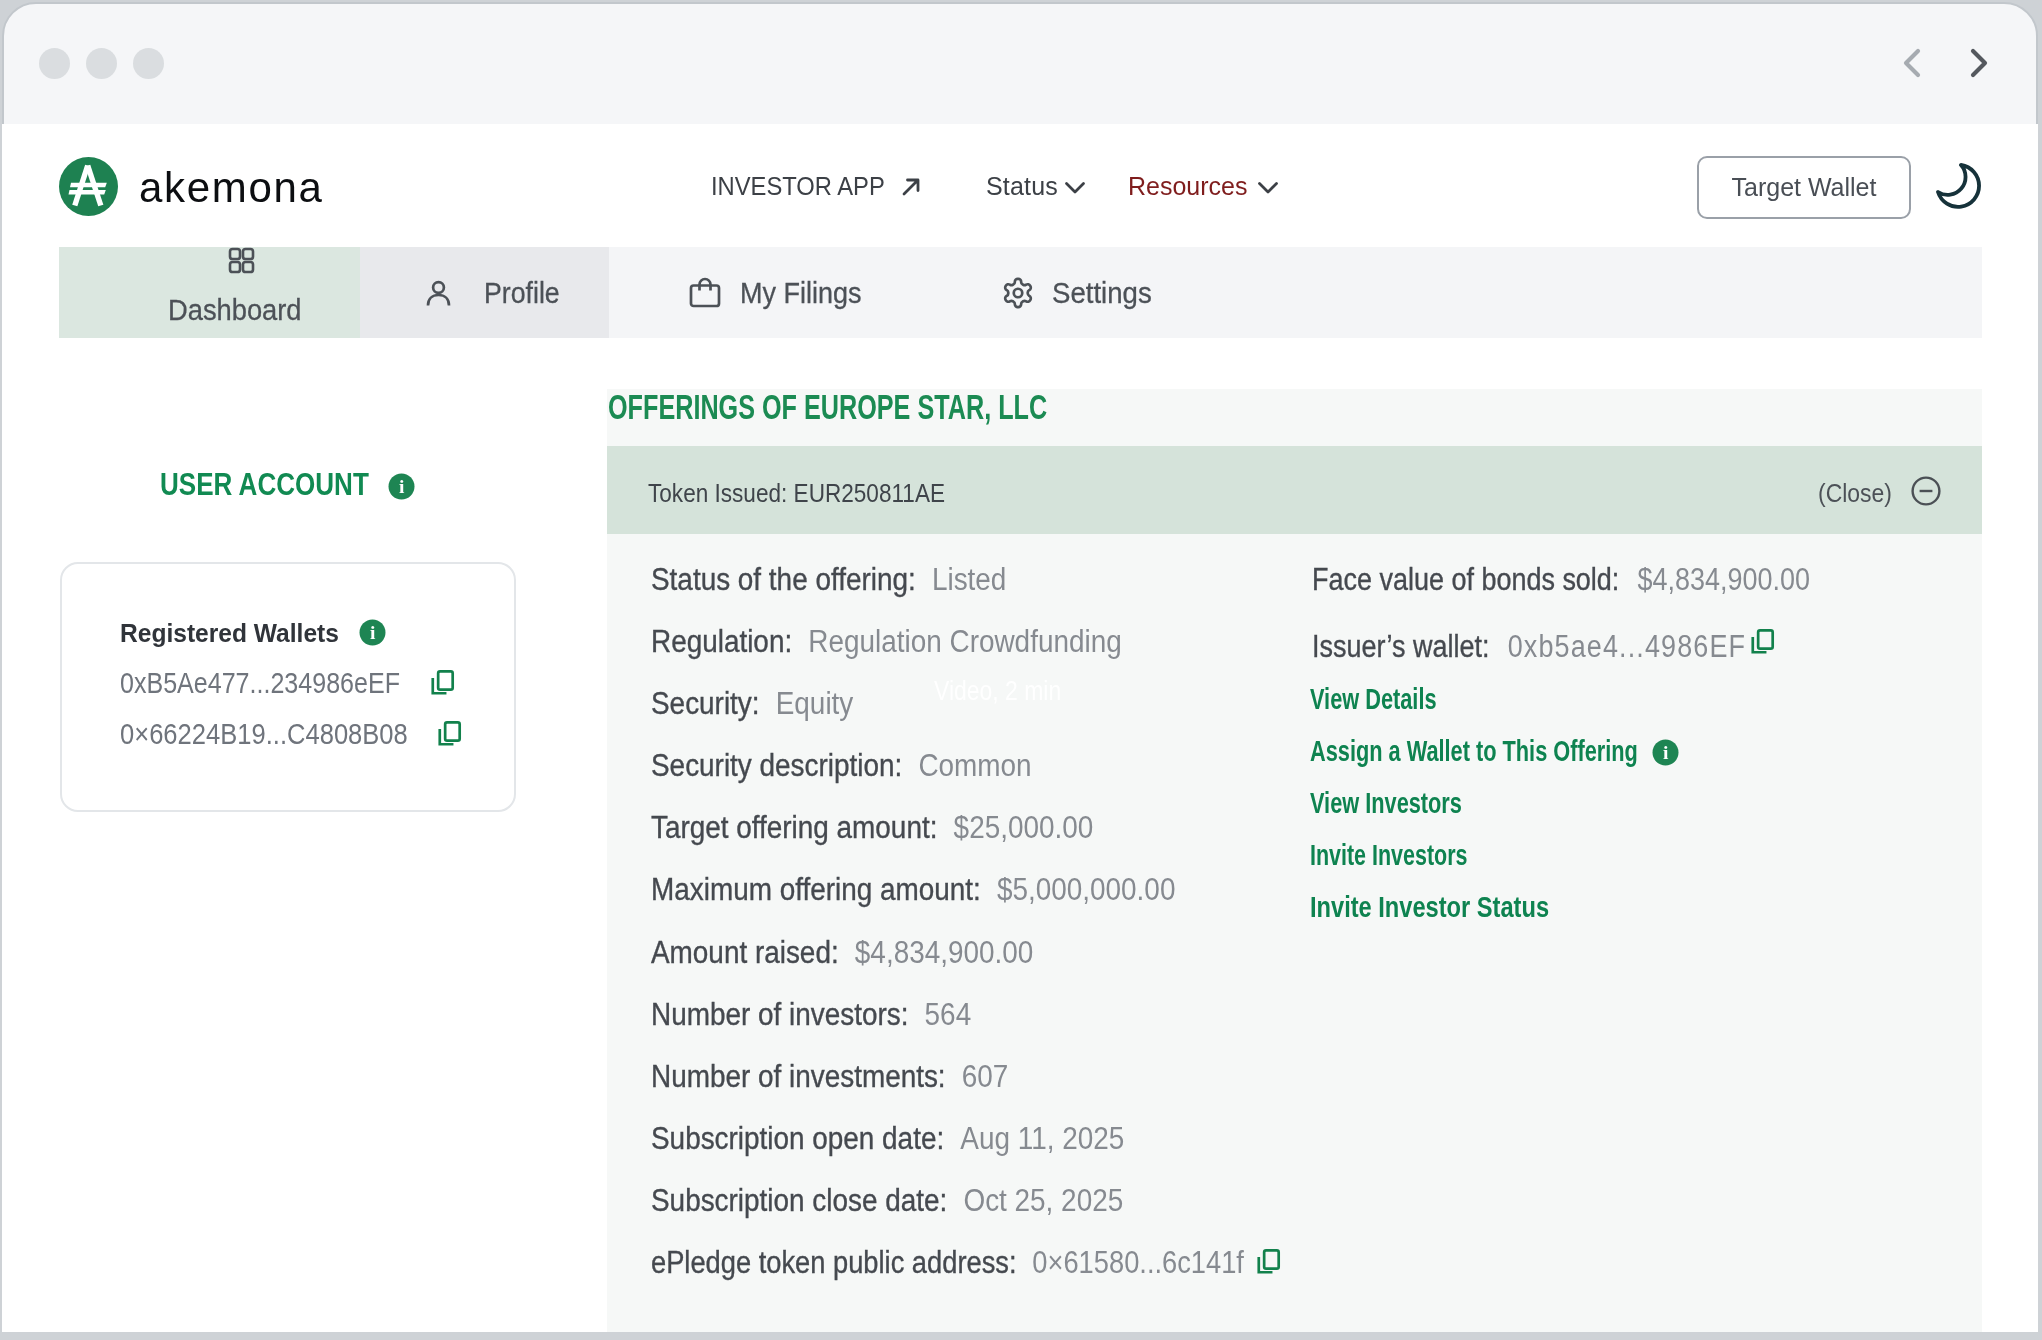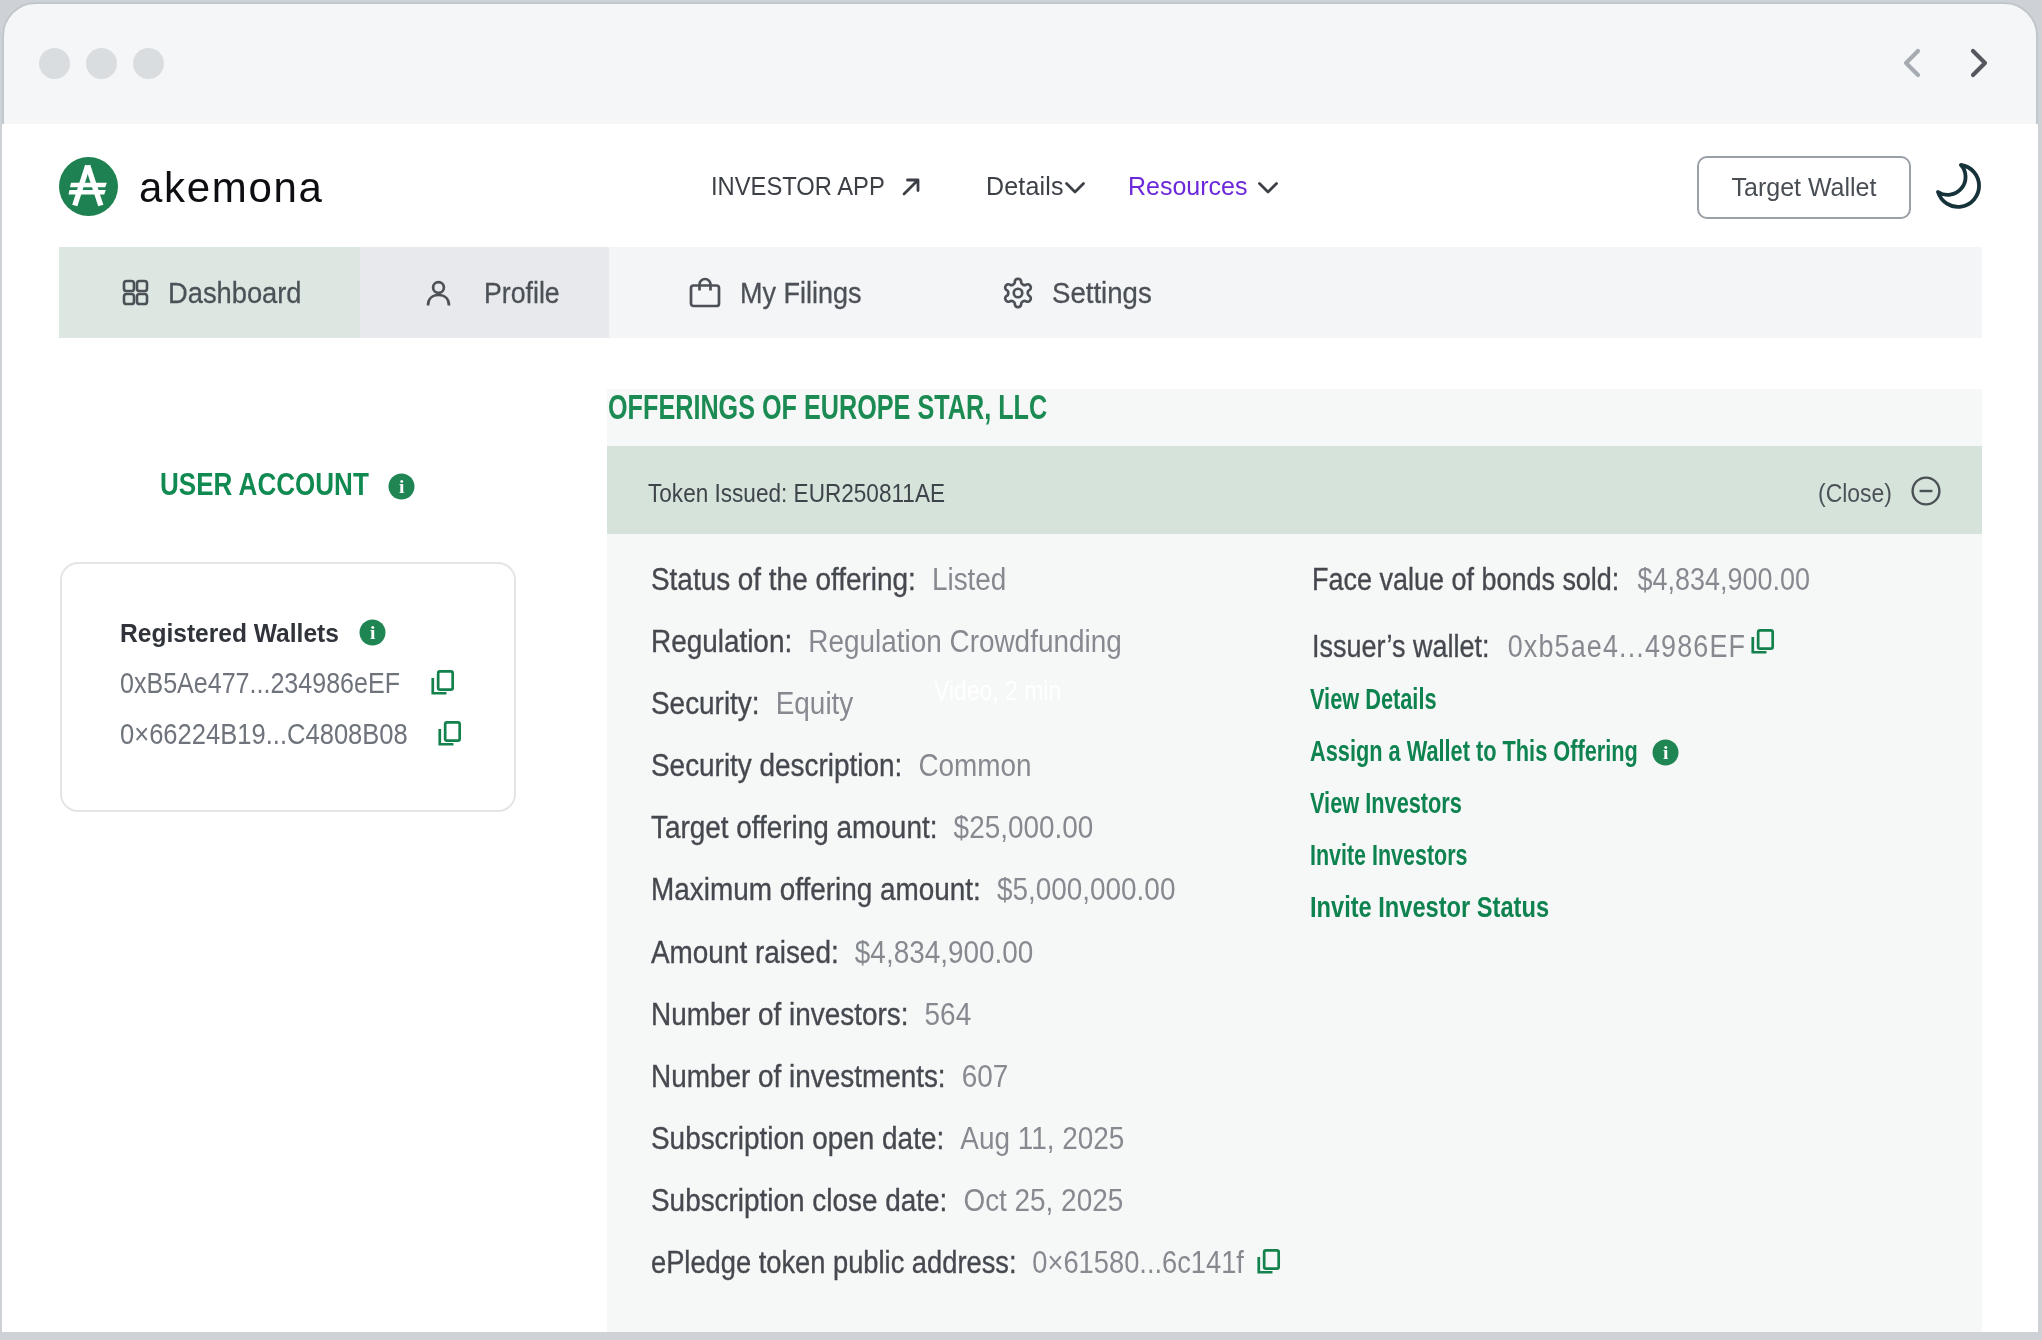--- a/index.html
+++ b/index.html
@@ -44,39 +44,39 @@
   </g>
   <path d="M12 25.8 H47.8 L46.2 30.3 H11 Z" fill="#ffffff"></path>
   <path d="M10.5 33 H46.8 L45.2 37.5 H9.5 Z" fill="#ffffff"></path>
 </svg>
 <div class="abs" style="left:139px;top:159px;font-size:42px;line-height:58px;color:#0c0e11;font-weight:500;letter-spacing:1.7px;">akemona</div>
 
 <div class="abs" style="left:711px;top:171px;font-size:25px;line-height:30px;color:#3c4046;font-weight:500;transform-origin:0 50%;transform:scaleX(0.95);white-space:nowrap;">INVESTOR APP</div>
 <svg class="abs" style="left:898px;top:174px;" width="26" height="26" viewBox="0 0 26 26" fill="none">
     <path d="M6 20 L19.5 6.5 M9.5 6 H20 V16.5" stroke="#3c4046" stroke-width="2.8" stroke-linecap="round" stroke-linejoin="round"></path>
   </svg>
-<div class="abs" style="left:986px;top:171px;font-size:25px;line-height:30px;color:#3c4046;font-weight:500;letter-spacing:0.2px;">Details</div>
+<div class="abs" style="left:986px;top:171px;font-size:25px;line-height:30px;color:#3c4046;font-weight:500;letter-spacing:0.2px;">Status</div>
 <svg class="abs" style="left:1062px;top:180px;" width="26" height="16" viewBox="0 0 26 16" fill="none">
     <path d="M4.5 3.5 L13 12 L21.5 3.5" stroke="#3c4046" stroke-width="2.8" stroke-linecap="round" stroke-linejoin="round"></path>
   </svg>
-<div class="abs" style="left:1128px;top:171px;font-size:25px;line-height:30px;color:#6d28d9;font-weight:500;">Resources</div>
+<div class="abs" style="left:1128px;top:171px;font-size:25px;line-height:30px;color:#7f1d1d;font-weight:500;">Resources</div>
 <svg class="abs" style="left:1255px;top:180px;" width="26" height="16" viewBox="0 0 26 16" fill="none">
     <path d="M4.5 3.5 L13 12 L21.5 3.5" stroke="#3c4046" stroke-width="2.8" stroke-linecap="round" stroke-linejoin="round"></path>
   </svg>
 
 <div class="abs" style="left:1697px;top:156px;width:214px;height:63px;border:2px solid #9aa0a8;border-radius:10px;box-sizing:border-box;display:flex;align-items:center;justify-content:center;font-size:25px;color:#494e55;">Target Wallet</div>
 
 <svg class="abs" style="left:1935px;top:162px;" width="47" height="47" viewBox="0 0 47 47" fill="none">
     <path d="M26 3 A21 21 0 1 1 3 30 A17.9 17.9 0 0 0 26 3 Z" stroke="#16323a" stroke-width="3.8" stroke-linejoin="round"></path>
   </svg>
 
 <div class="contentbg"></div>
 <div class="tabrow"></div>
 <div class="tabstrip"></div>
-<div class="tab" style="left:59px;width:301px;background:#dbe7e0;padding-left:63px;box-sizing:border-box;gap:19px;">
+<div class="tab" style="left:59px;width:301px;background:#dbe7e0;padding-left:63px;box-sizing:border-box;gap:19px;flex-direction:column;">
   <svg width="27" height="27" viewBox="0 0 27 27" fill="none">
       <g stroke="#4c5157" stroke-width="2.6">
         <rect x="2" y="2" width="10" height="10" rx="2.6"></rect>
         <rect x="15" y="2" width="10" height="10" rx="2.6"></rect>
         <rect x="2" y="15" width="10" height="10" rx="2.6"></rect>
         <rect x="15" y="15" width="10" height="10" rx="2.6"></rect>
       </g>
     </svg>
   <span style="transform:scaleX(0.91);">Dashboard</span>
 </div>

